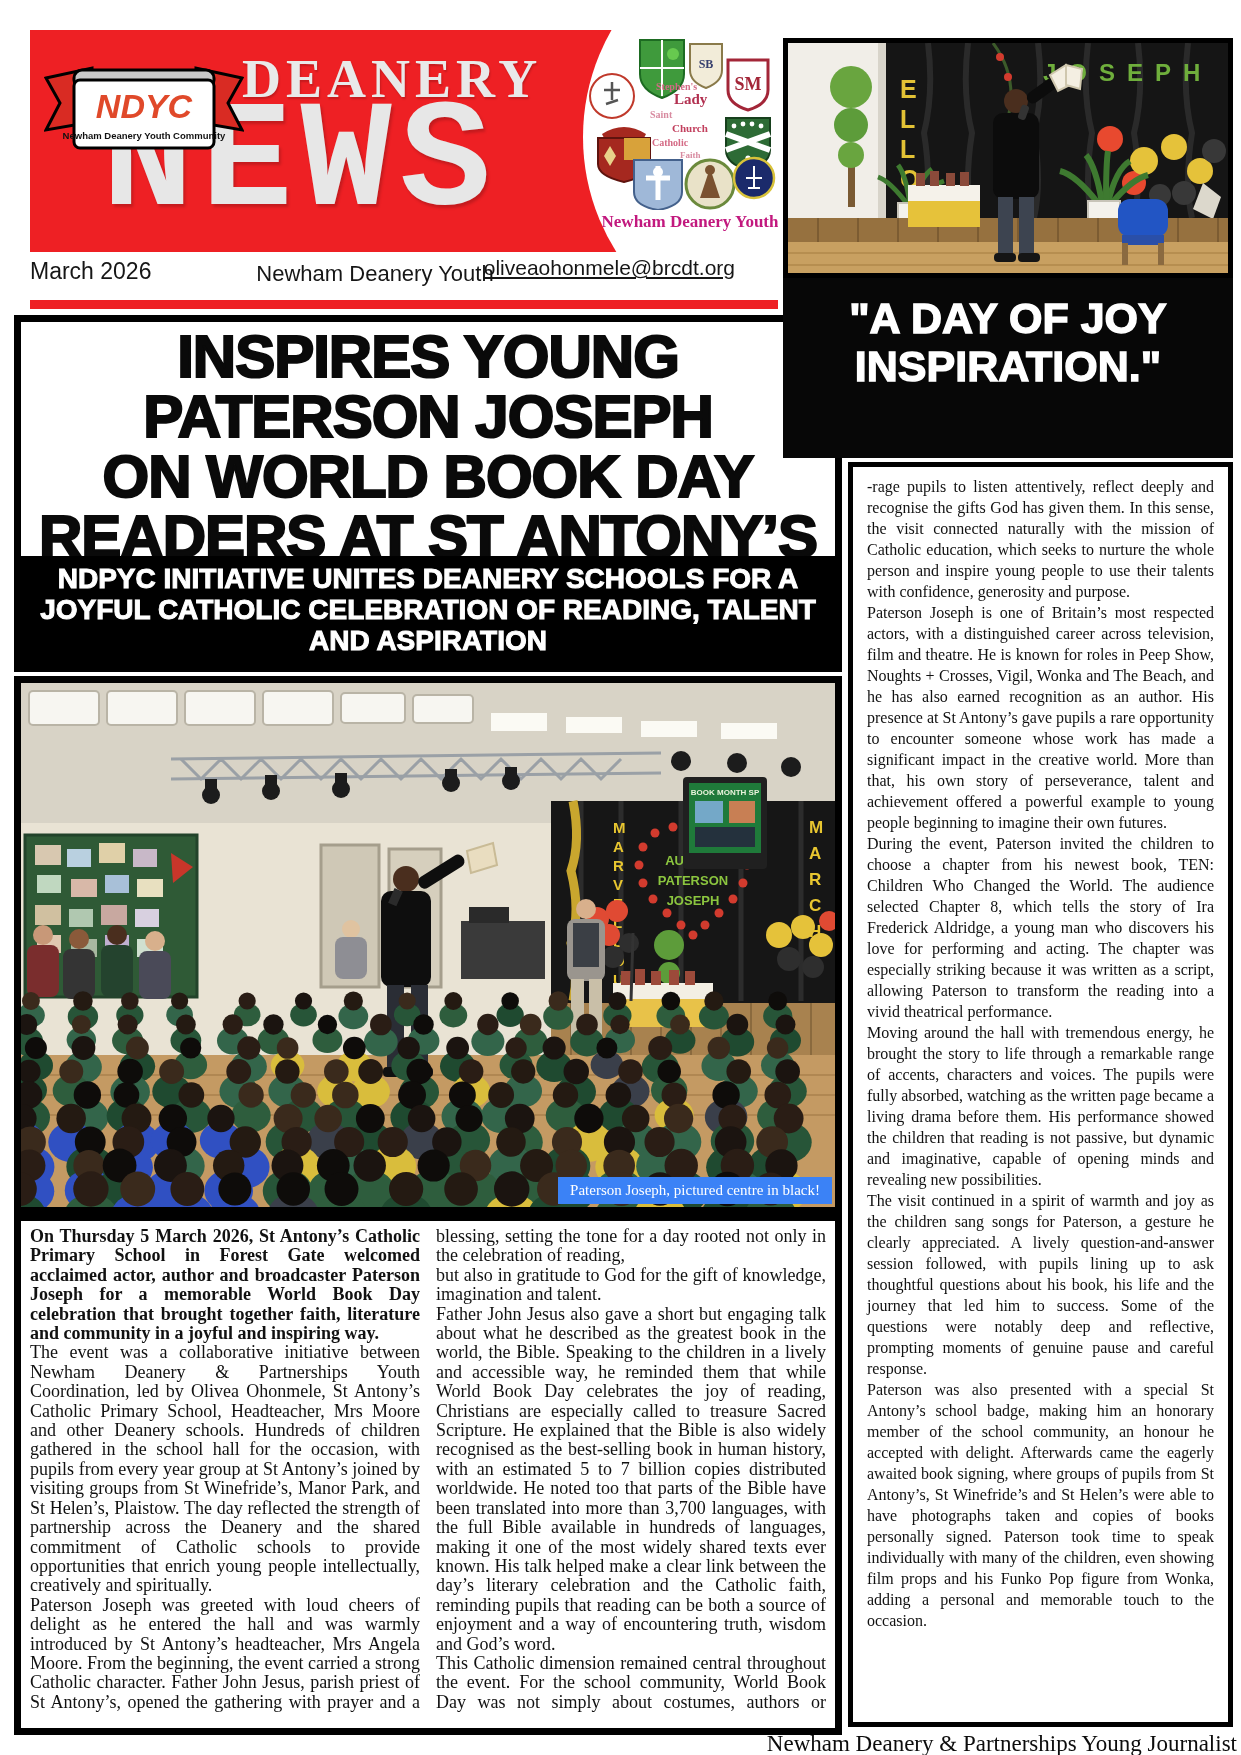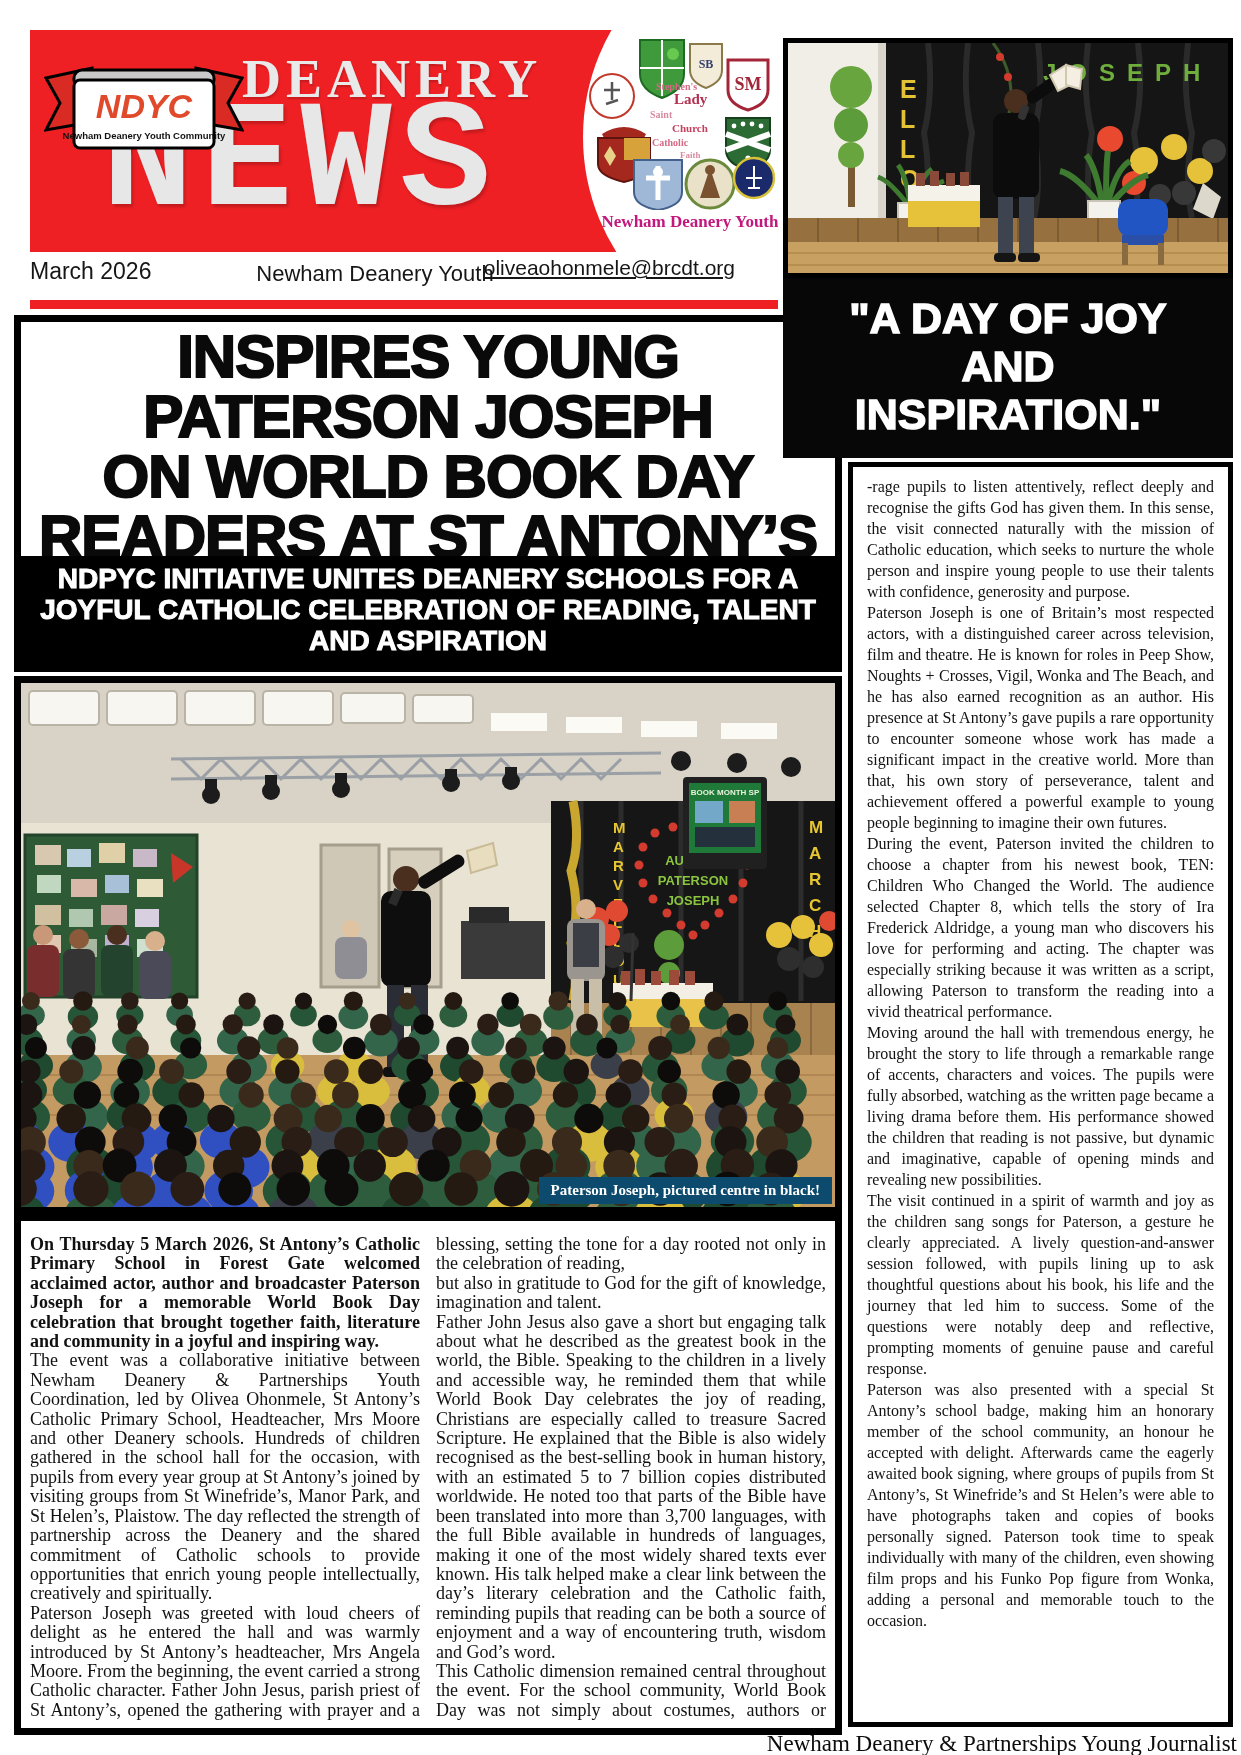--- a/index.html
+++ b/index.html
@@ -23,25 +23,25 @@
   
   .headline-box{left:14px;top:315px;width:828px;height:357px;border:7px solid #000;background:#fff;box-sizing:border-box;overflow:hidden;}
   .headline{padding-top:5px;text-align:center;font-family:"Liberation Sans",sans-serif;font-weight:bold;color:#0a0a0a;}
   .headline div{font-size:60px;line-height:60px;letter-spacing:-1px;-webkit-text-stroke:2.2px #0a0a0a;white-space:nowrap;}
   .subhead{position:absolute;left:0;bottom:0;width:100%;background:#000;color:#fff;text-align:center;padding:7px 0 9px 0;}
   .subhead div{font-family:"Liberation Sans",sans-serif;font-weight:bold;font-size:28px;line-height:31px;-webkit-text-stroke:1px #fff;white-space:nowrap;}
 
   
   .main-photo{left:14px;top:676px;width:828px;height:538px;border:7px solid #000;box-sizing:border-box;background:#cdb folder;overflow:hidden;}
   .main-photo svg{display:block;}
-  .photo-caption{position:absolute;right:3px;bottom:3px;background:#0c4a6e;color:#fff;font-family:"Liberation Serif",serif;font-weight:bold;font-size:15px;padding:5px 12px;}
+  .photo-caption{position:absolute;right:3px;bottom:3px;background:#3b82f6;color:#fff;font-family:"Liberation Serif",serif;font-weight:normal;font-size:15px;padding:5px 12px;}
 
   
   .article-box{left:14px;top:1214px;width:828px;height:521px;border:7px solid #000;box-sizing:border-box;background:#fff;overflow:hidden;}
-  .cols{column-count:2;column-gap:16px;column-fill:auto;height:494px;padding:14px 9px;font-size:18px;line-height:19.4px;text-align:justify;}
+  .cols{column-count:2;column-gap:16px;column-fill:auto;height:494px;padding:6px 9px;font-size:18px;line-height:19.4px;text-align:justify;}
   .cols p{margin:0;}
   .cols p.lede{font-weight:bold;}
 
   
   .side-photo{left:783px;top:38px;width:450px;height:240px;border:5px solid #000;box-sizing:border-box;overflow:hidden;background:#111;}
   .quote-box{left:783px;top:278px;width:450px;height:180px;background:#070707;color:#fff;text-align:center;box-sizing:border-box;padding-top:16px;}
   .quote-box div{font-family:"Liberation Sans",sans-serif;font-weight:bold;font-size:43px;line-height:48px;-webkit-text-stroke:1.4px #fff;white-space:nowrap;}
   .side-article{left:848px;top:462px;width:385px;height:1265px;border:5px solid #000;box-sizing:border-box;background:#fff;padding:9px 14px;font-size:16px;line-height:21px;text-align:justify;overflow:hidden;}
   .side-article p{margin:0;}
   .footer{left:760px;top:1731px;width:477px;text-align:right;font-family:"Liberation Serif",serif;font-size:23px;color:#0c0c0c;}
@@ -683,21 +683,20 @@
         <rect x="210" y="154" width="15" height="58" fill="#3d4450"></rect>
         <rect x="231" y="154" width="15" height="58" fill="#3d4450"></rect>
         <rect x="206" y="210" width="22" height="9" rx="4" fill="#151515"></rect>
         <rect x="230" y="210" width="22" height="9" rx="4" fill="#151515"></rect>
       </g>
     </svg>
   </div>
 
   <div class="abs quote-box">
     <div>"A DAY OF JOY</div>
-    <div>AND</div>
     <div>INSPIRATION."</div>
   </div>
 
   <div class="abs side-article">
       <p>-rage pupils to listen attentively, reflect deeply and recognise the gifts God has given them. In this sense, the visit connected naturally with the mission of Catholic education, which seeks to nurture the whole person and inspire young people to use their talents with confidence, generosity and purpose.</p>
       <p>Paterson Joseph is one of Britain’s most respected actors, with a distinguished career across television, film and theatre. He is known for roles in Peep Show, Noughts + Crosses, Vigil, Wonka and The Beach, and he has also earned recognition as an author. His presence at St Antony’s gave pupils a rare opportunity to encounter someone whose work has made a significant impact in the creative world. More than that, his own story of perseverance, talent and achievement offered a powerful example to young people beginning to imagine their own futures.</p>
       <p>During the event, Paterson invited the children to choose a chapter from his newest book, TEN: Children Who Changed the World. The audience selected Chapter 8, which tells the story of Ira Frederick Aldridge, a young man who discovers his love for performing and acting. The chapter was especially striking because it was written as a script, allowing Paterson to transform the reading into a vivid theatrical performance.</p>
       <p>Moving around the hall with tremendous energy, he brought the story to life through a remarkable range of accents, characters and voices. The pupils were fully absorbed, watching as the written page became a living drama before them. His performance showed the children that reading is not passive, but dynamic and imaginative, capable of opening minds and revealing new possibilities.</p>
       <p>The visit continued in a spirit of warmth and joy as the children sang songs for Paterson, a gesture he clearly appreciated. A lively question-and-answer session followed, with pupils lining up to ask thoughtful questions about his book, his life and the journey that led him to success. Some of the questions were notably deep and reflective, prompting moments of genuine pause and careful response.</p>
       <p>Paterson was also presented with a special St Antony’s school badge, making him an honorary member of the school community, an honour he accepted with delight. Afterwards came the eagerly awaited book signing, where groups of pupils from St Antony’s, St Winefride’s and St Helen’s were able to have photographs taken and copies of books personally signed. Paterson took time to speak individually with many of the children, even showing film props and his Funko Pop figure from Wonka, adding a personal and memorable touch to the occasion.</p>

